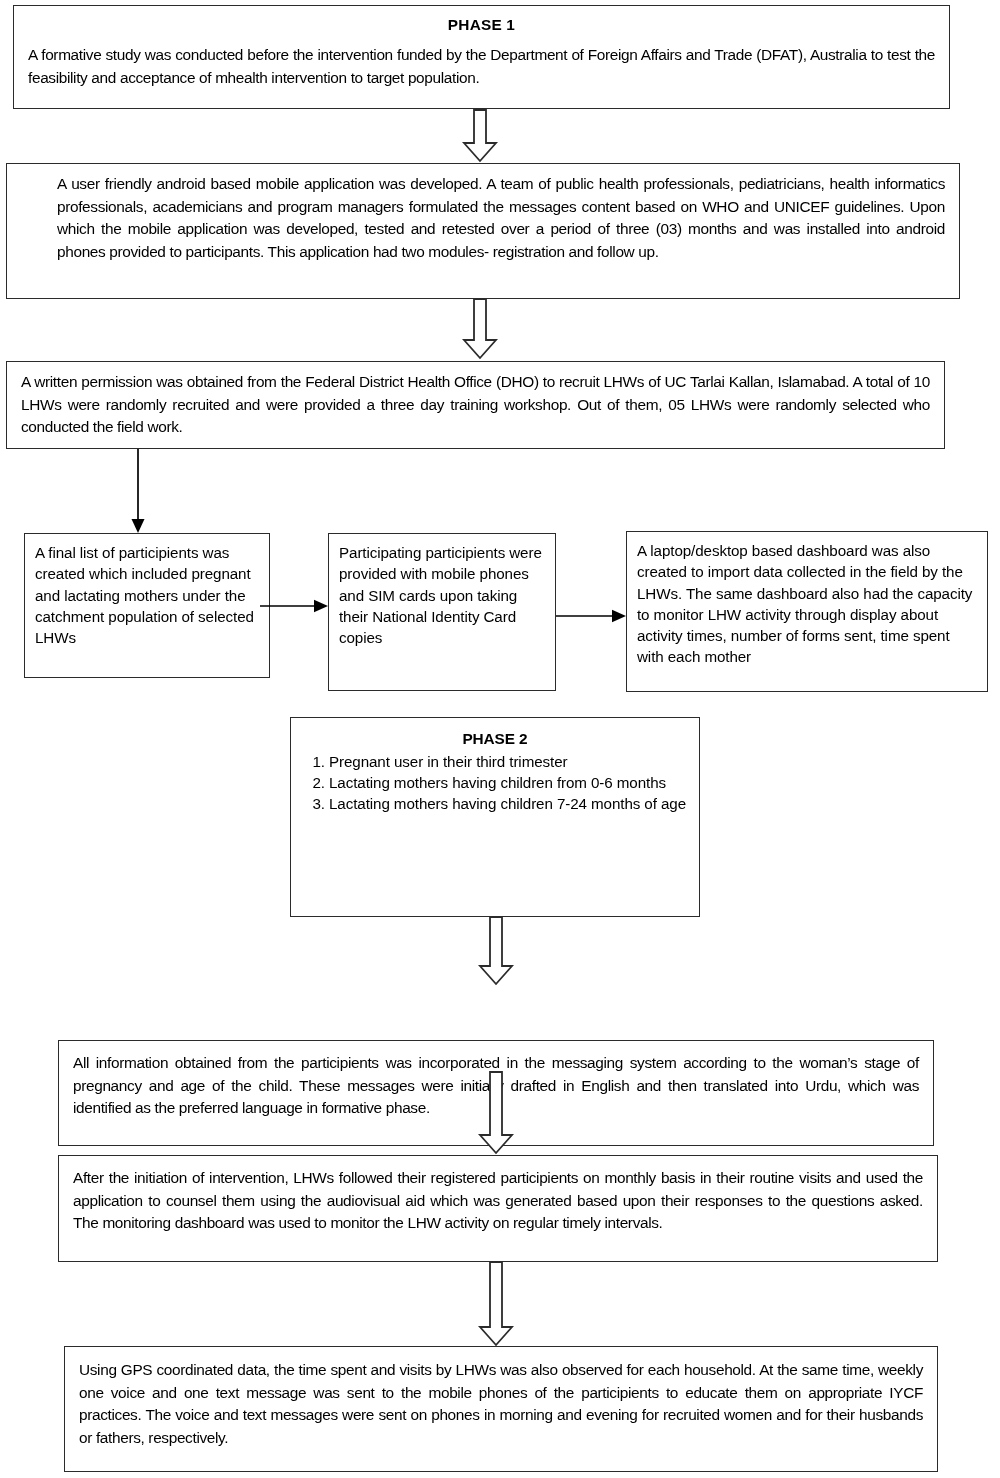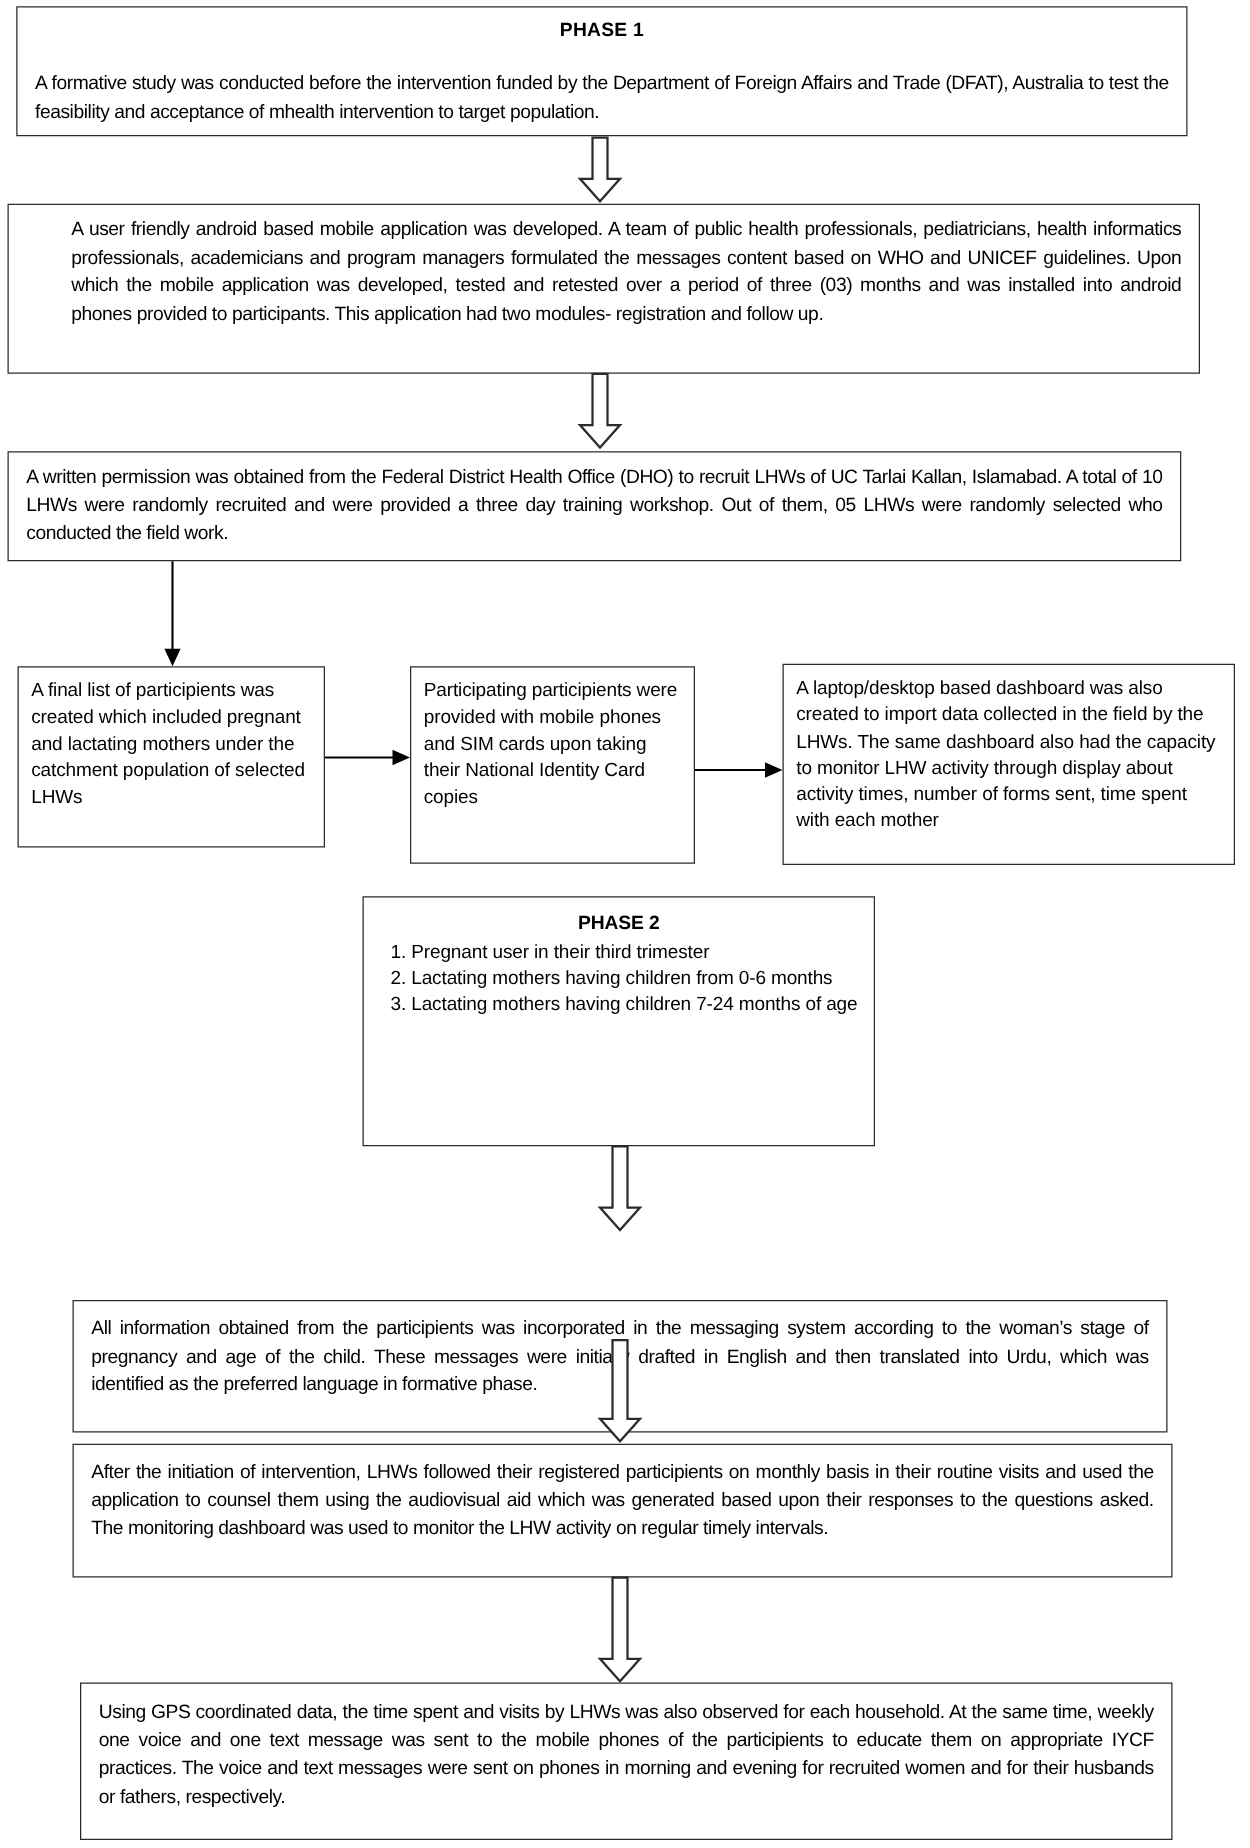--- a/index.html
+++ b/index.html
@@ -86,21 +86,21 @@
   }
 </style>
 </head>
 <body>
 
 <div id="canvas">
 
   <div class="box" style="left:13px; top:5px; width:937px; height:104px;">
     <div class="box-inner" style="padding:10px 14px 8px 14px;">
       <div class="phase1-title">PHASE 1</div>
-      <div class="wide-text" style="margin-top:22px;">A formative study was conducted before the intervention funded by the Department of Foreign Affairs and Trade (DFAT), Australia to test the feasibility and acceptance of mhealth intervention to target population.</div>
+      <div class="wide-text" style="margin-top:10px;">A formative study was conducted before the intervention funded by the Department of Foreign Affairs and Trade (DFAT), Australia to test the feasibility and acceptance of mhealth intervention to target population.</div>
     </div>
   </div>
 
   <div class="block-arrow" style="left:463px; top:110px; width:34px; height:52px;">
     <svg width="34" height="52" viewBox="0 0 34 52">
       <polygon points="11,0 23,0 23,33 33,33 17,51 1,33 11,33" fill="#ffffff" stroke="#2b2b2b" stroke-width="1.8" stroke-linejoin="miter"></polygon>
     </svg>
   </div>
 
   <div class="box" style="left:6px; top:163px; width:954px; height:136px;padding-left:36px;">
@@ -121,21 +121,21 @@
     </div>
   </div>
 
   <div class="line-arrow" style="left:128px; top:449px; width:22px; height:86px;">
     <svg width="22" height="86" viewBox="0 0 22 86">
       <line x1="10" y1="0" x2="10" y2="72" stroke="#000000" stroke-width="1.7"></line>
       <polygon points="10,84 3.5,70 16.5,70" fill="#000000"></polygon>
     </svg>
   </div>
 
-  <div class="box" style="left:14px; top:533px; width:246px; height:145px;">
+  <div class="box" style="left:24px; top:533px; width:246px; height:145px;">
     <div class="box-inner" style="padding:8px 10px;">
       <div class="col-text">A final list of participients was created which included pregnant and lactating mothers under the catchment population of selected LHWs</div>
     </div>
   </div>
 
   <div class="line-arrow" style="left:260px; top:597px; width:70px; height:18px;">
     <svg width="70" height="18" viewBox="0 0 70 18">
       <line x1="0" y1="9" x2="57" y2="9" stroke="#000000" stroke-width="1.7"></line>
       <polygon points="68,9 54,2.8 54,15.2" fill="#000000"></polygon>
     </svg>

